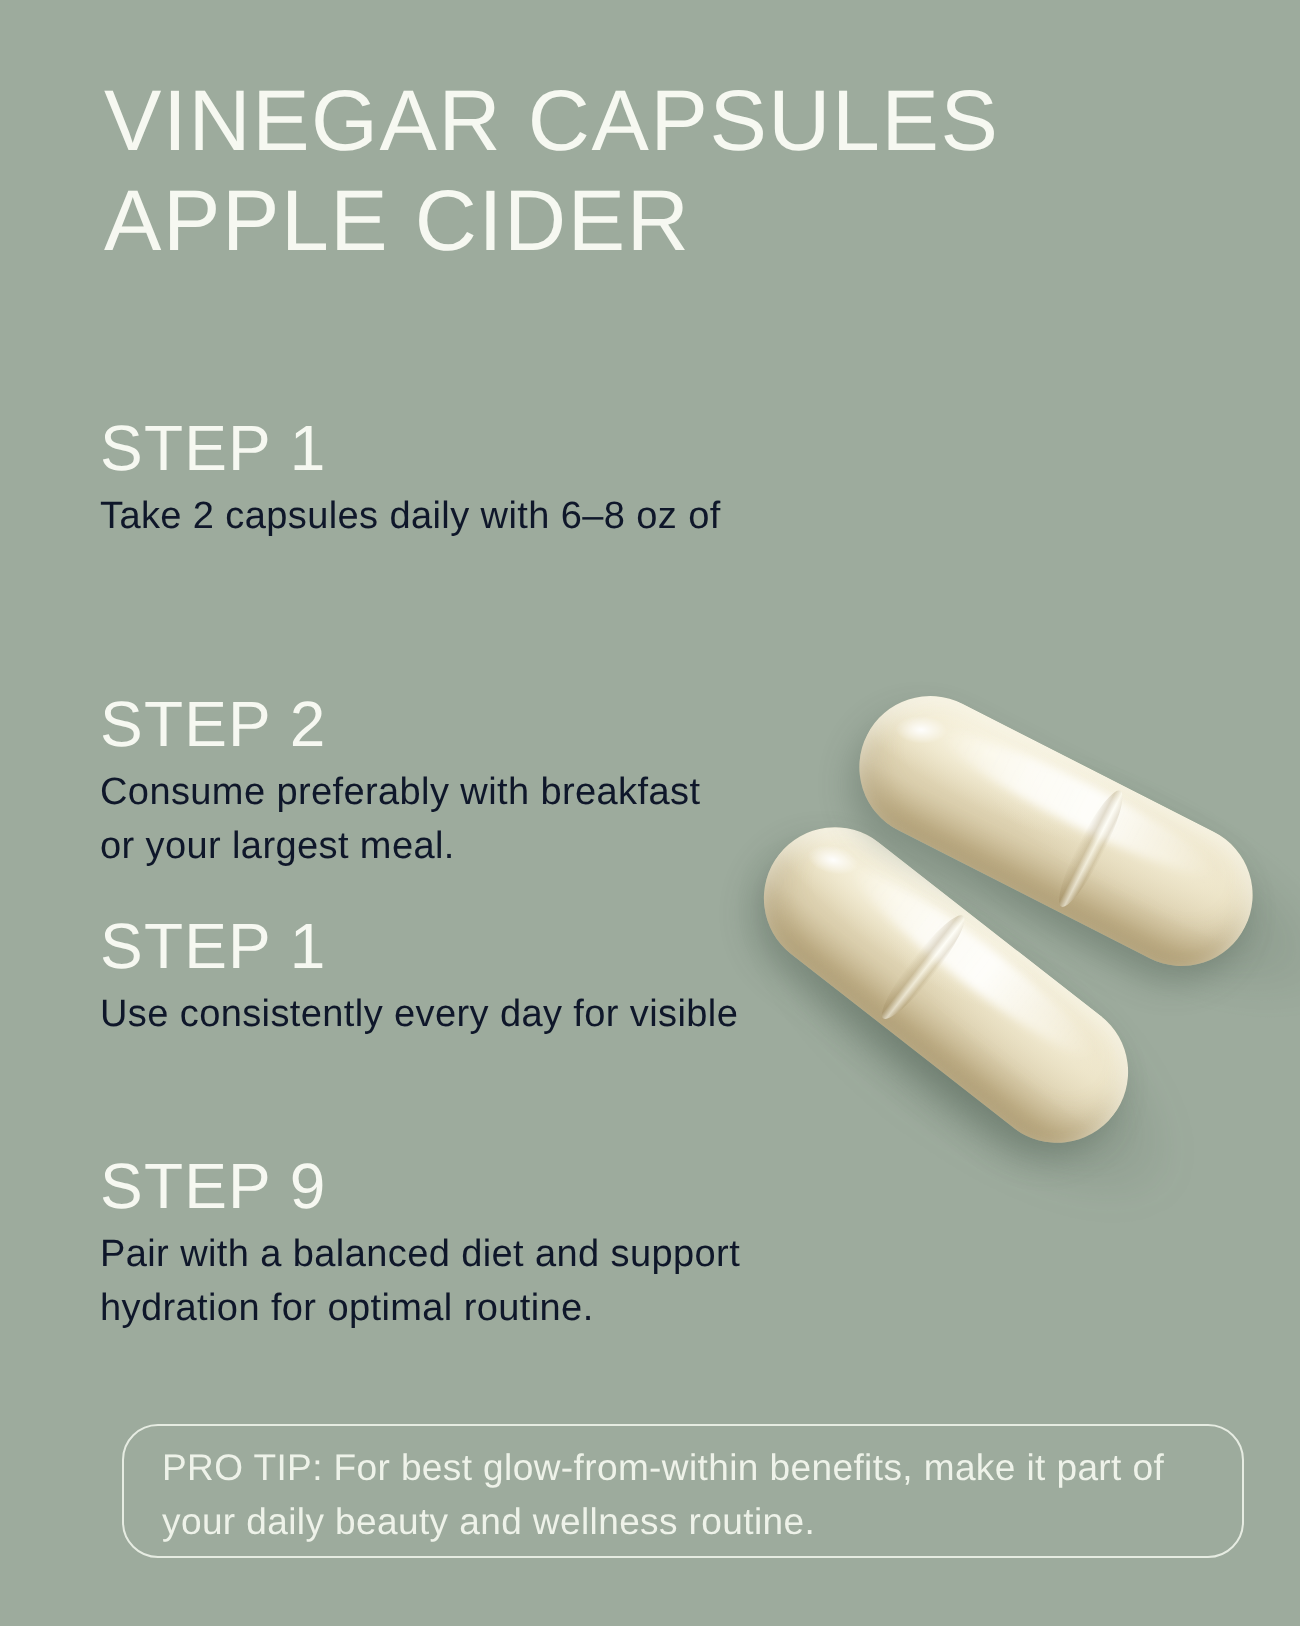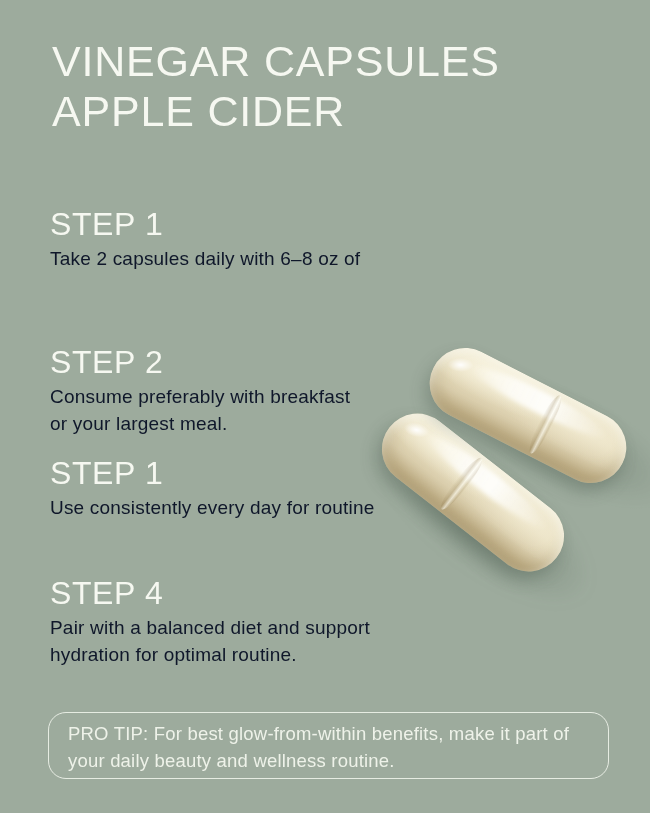--- a/index.html
+++ b/index.html
@@ -62,21 +62,21 @@
     position:absolute;left:10px;top:14px;width:26px;height:14px;border-radius:50%;
     background:radial-gradient(rgba(255,255,255,.95), rgba(255,255,255,0) 70%);
     transform:rotate(-25deg);
   }
   .capsule-front{left:367px;top:457px;transform:rotate(38deg);}
   .capsule-front::after{left:40%;}
   .capsule-back{left:422px;top:380px;transform:rotate(27deg);}
   .capsule-back::after{left:56%;}
 
   .protip{
-    position:absolute;left:48px;top:712px;width:561px;height:67px;box-sizing:border-box;
+    position:absolute;left:61px;top:712px;width:561px;height:67px;box-sizing:border-box;
     border:1.5px solid rgba(243,247,239,.85);border-radius:18px;
     padding:7px 0 0 19px;
     font-size:18.5px;line-height:27px;color:#eef2e9;letter-spacing:0.2px;
   }
 </style>
 </head>
 <body>
 
 <div class="page">
 
@@ -96,26 +96,26 @@
     <h2>STEP 2</h2>
     <p class="body">
       <span class="bl">Consume preferably with breakfast</span>
       <span class="bl">or your largest meal.</span>
     </p>
   </section>
 
   <section class="step s3">
     <h2>STEP 1</h2>
     <p class="body">
-      <span class="bl">Use consistently every day for routine</span>
+      <span class="bl">Use consistently every day for visible</span>
     </p>
   </section>
 
   <section class="step s4">
-    <h2>STEP 4</h2>
+    <h2>STEP 9</h2>
     <p class="body">
       <span class="bl">Pair with a balanced diet and support</span>
       <span class="bl">hydration for optimal routine.</span>
     </p>
   </section>
 
   <div class="capsules">
     <div class="shadow sh-back"></div>
     <div class="shadow sh-front"></div>
     <div class="capsule capsule-front">

